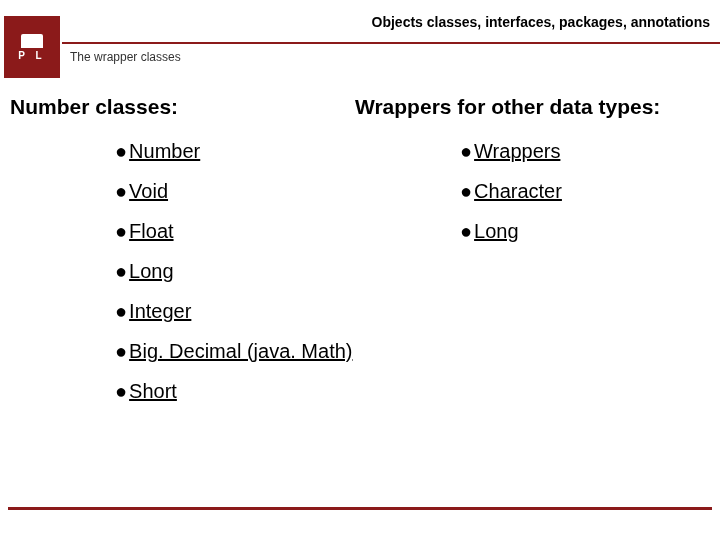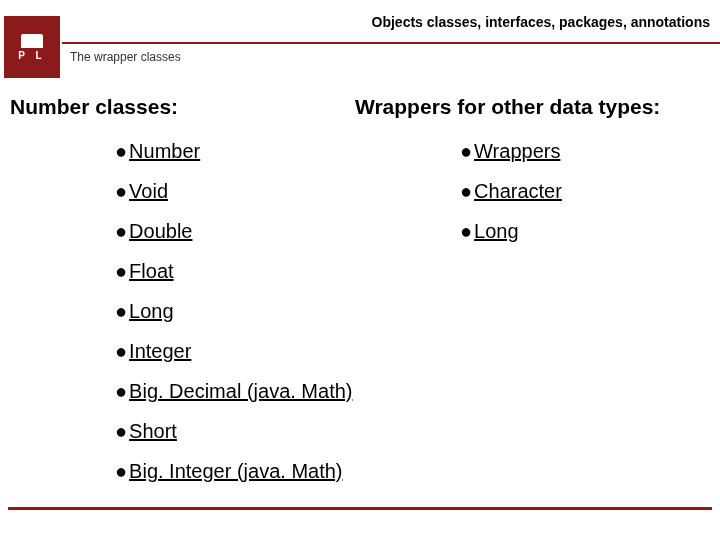--- a/index.html
+++ b/index.html
@@ -131,27 +131,25 @@
   <div class="header-right-text">Objects classes, interfaces, packages, annotations</div>
   <div class="header-line"></div>
   <div class="slide-title">The wrapper classes</div>
 </div>
 
 <div class="content">
   <div class="col-left">
     <div class="col-heading">Number classes:</div>
     <div class="item"><span class="bullet">●</span><span class="link">Number</span></div>
     <div class="item"><span class="bullet">●</span><span class="link">Void</span></div>
-    <div class="item"><span class="bullet">●</span><span class="link">Double</span></div>
     <div class="item"><span class="bullet">●</span><span class="link">Float</span></div>
     <div class="item"><span class="bullet">●</span><span class="link">Long</span></div>
     <div class="item"><span class="bullet">●</span><span class="link">Integer</span></div>
     <div class="item"><span class="bullet">●</span><span class="link">Big. Decimal (java. Math)</span></div>
     <div class="item"><span class="bullet">●</span><span class="link">Short</span></div>
-    <div class="item"><span class="bullet">●</span><span class="link">Big. Integer (java. Math)</span></div>
   </div>
   <div class="col-right">
     <div class="col-heading">Wrappers for other data types:</div>
     <div class="item"><span class="bullet">●</span><span class="link">Wrappers</span></div>
     <div class="item"><span class="bullet">●</span><span class="link">Character</span></div>
     <div class="item"><span class="bullet">●</span><span class="link">Long</span></div>
   </div>
 </div>
 
 <div class="footer-line"></div>

